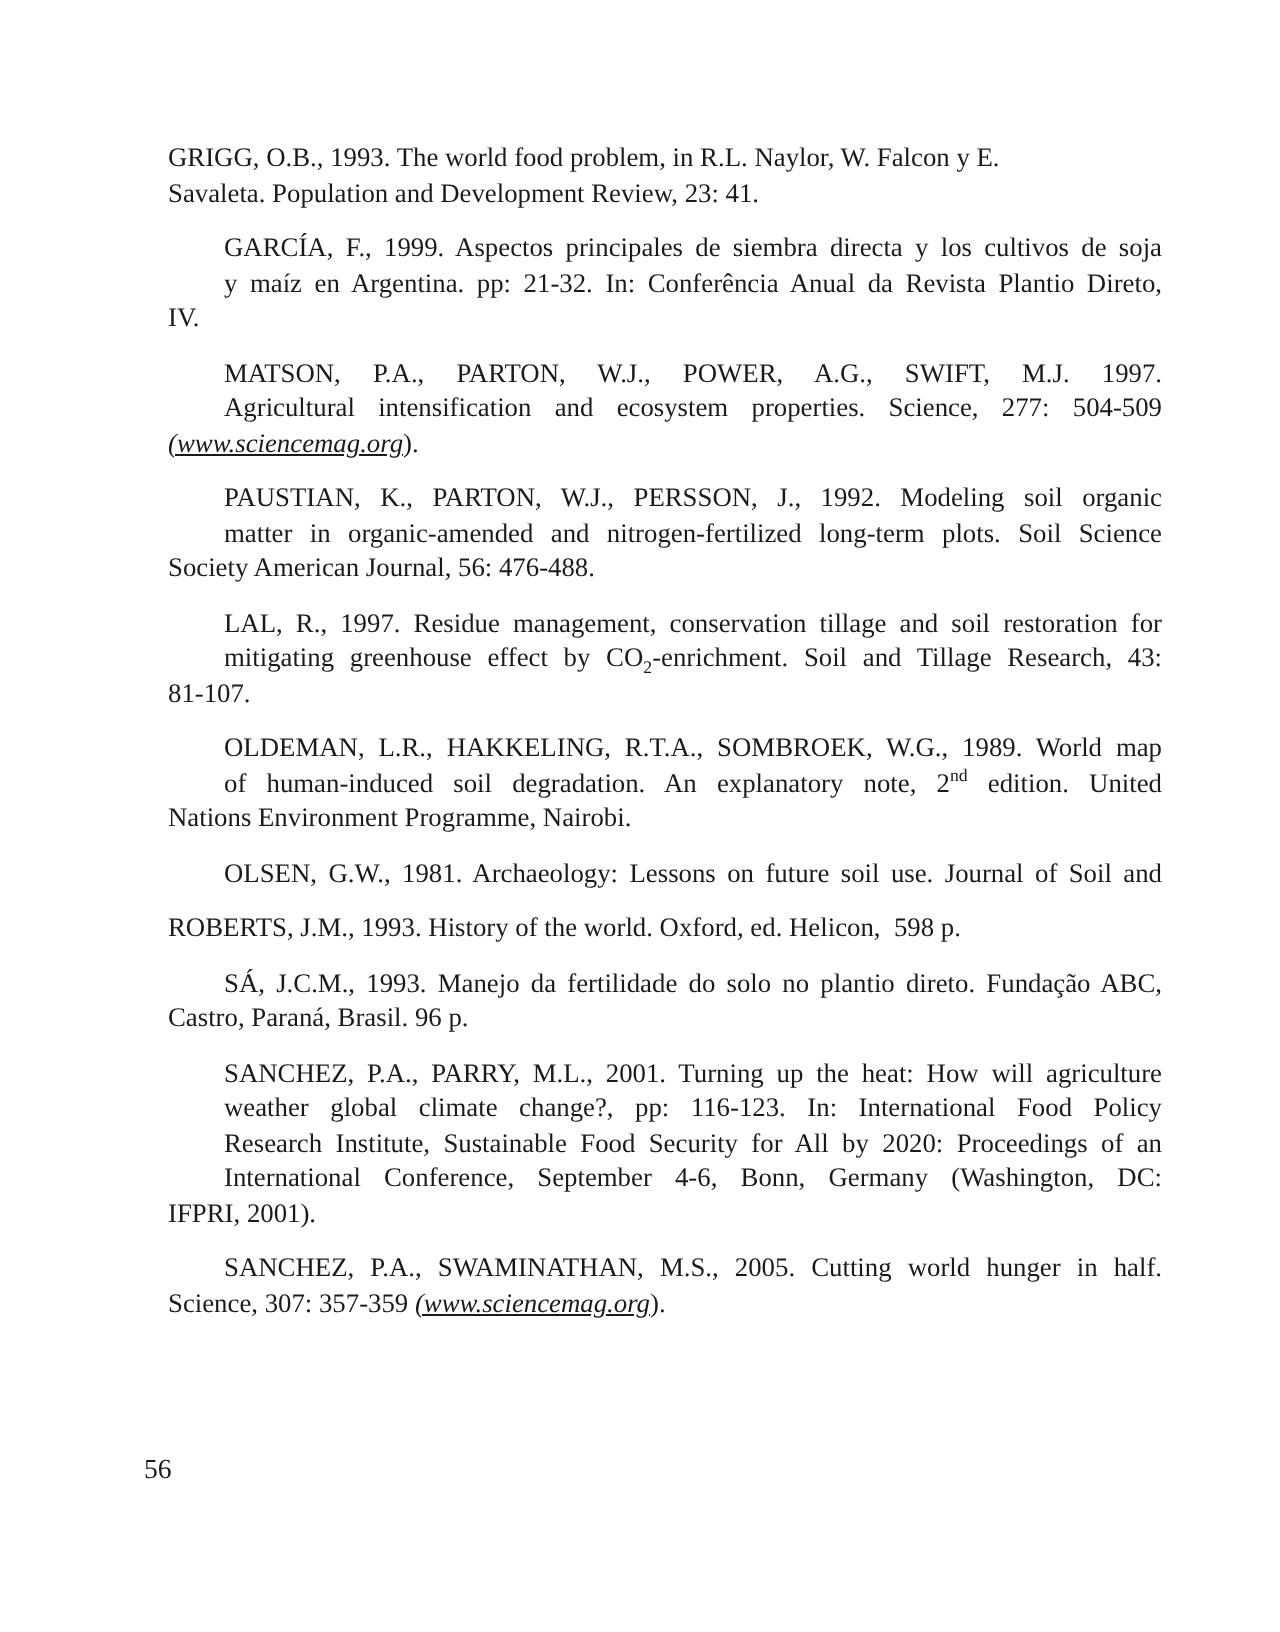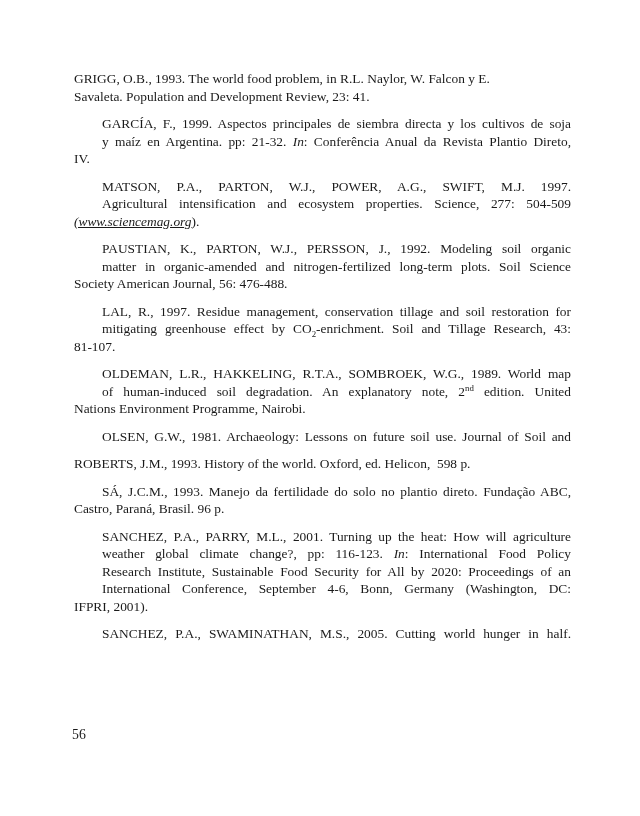--- a/index.html
+++ b/index.html
@@ -11,40 +11,40 @@
     position: relative;
     width: 640px;
     height: 816px;
     background: #ffffff;
     overflow: hidden;
     font-family: "Liberation Serif", "DejaVu Serif", serif;
     color: #1a1a1a;
   }
   .references {
     position: absolute;
-    left: 74px;
+    left: 84px;
     top: 70px;
     width: 497px;
   }
   p.reference {
     margin: 0 0 10px 0;
     padding: 0;
     font-size: 13.4px;
     line-height: 17.5px;
     text-align: left;
   }
   .line {
     display: block;
   }
   .line.j {
     text-align: justify;
     text-align-last: justify;
     margin-left: 28px;
   }
-  .i { font-style: italic; }
+  .i { }
   .u { text-decoration: underline; font-style: italic; }
   sub, sup {
     font-size: 0.66em;
     line-height: 0;
   }
   .page-number {
     position: absolute;
     left: 72px;
     top: 726px;
     font-size: 13.8px;
@@ -97,16 +97,17 @@
       </p>
       <p class="reference">
         <span class="line j"><span>SANCHEZ, P.A., PARRY, M.L., 2001. Turning up the heat: How will agriculture</span></span>
         <span class="line j"><span>weather global climate change?, pp: 116-123. </span><span class="i">In</span><span>: International Food Policy</span></span>
         <span class="line j"><span>Research Institute, Sustainable Food Security for All by 2020: Proceedings of an</span></span>
         <span class="line j"><span>International Conference, September 4-6, Bonn, Germany (Washington, DC:</span></span>
         <span class="line"><span>IFPRI, 2001).</span></span>
       </p>
       <p class="reference">
         <span class="line j"><span>SANCHEZ, P.A., SWAMINATHAN, M.S., 2005. Cutting world hunger in half.</span></span>
+        <span class="line"><span>Science, 307: 357-359 </span><span class="u">(www.sciencemag.org</span><span>).</span></span>
       </p>
     </div>
   <div class="page-number">56</div>
 </div>
 
 </body></html>

